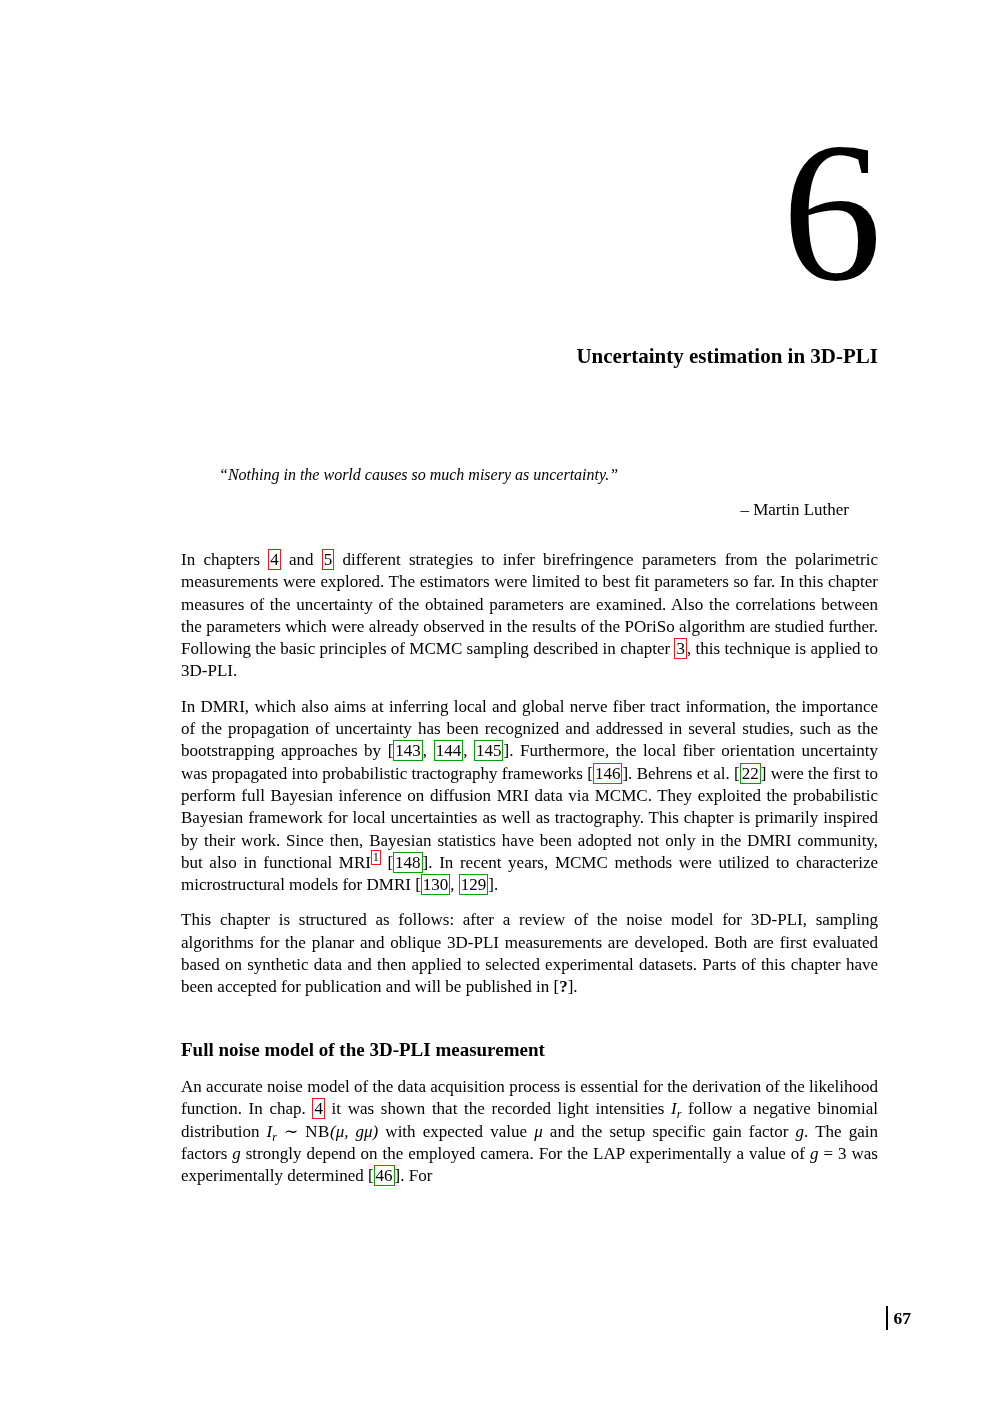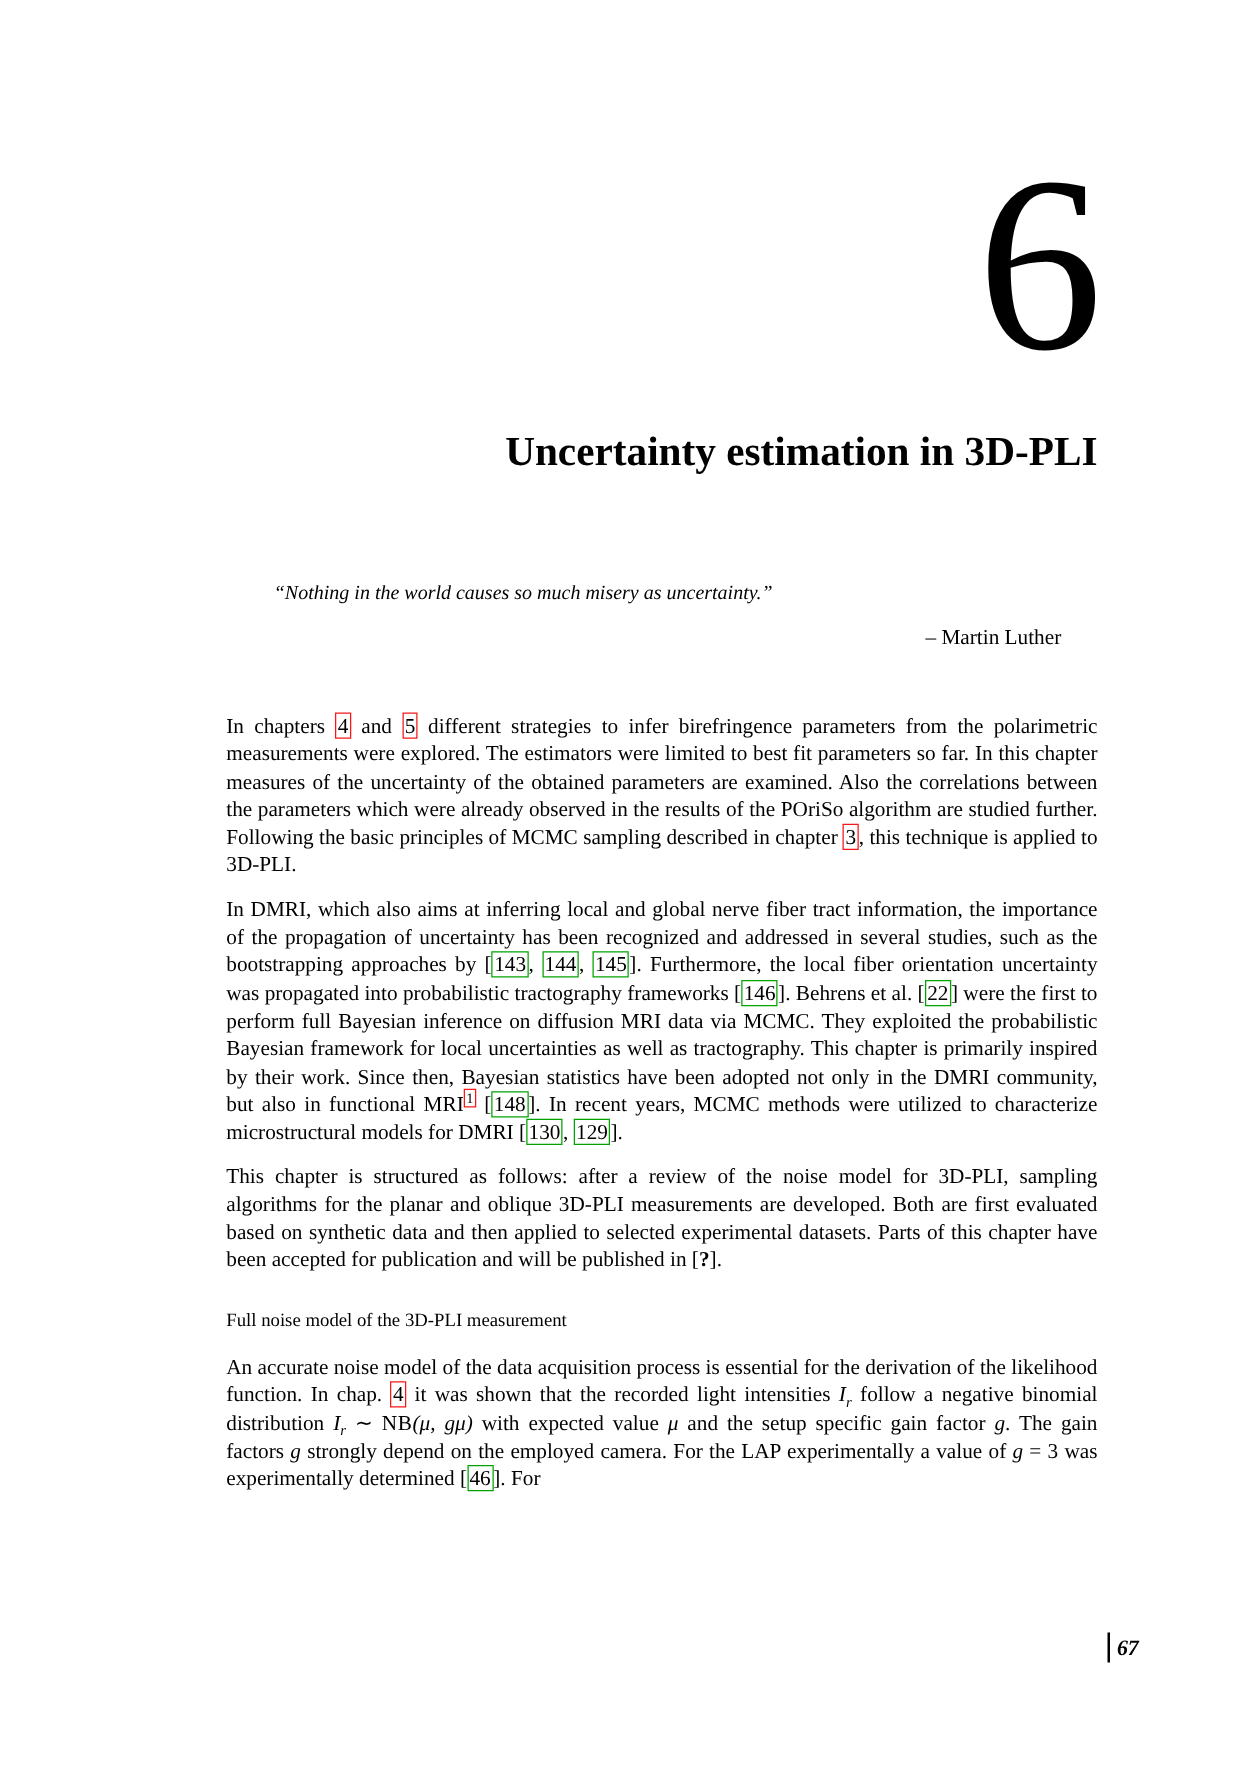--- a/index.html
+++ b/index.html
@@ -17,53 +17,53 @@
     top: 112px;
     right: 118px;
     font-size: 200px;
     line-height: 1;
     font-weight: normal;
   }
   .chapter-title {
     position: absolute;
     top: 344px;
     right: 122px;
-    font-size: 33px;
+    font-size: 21px;
     font-weight: bold;
     white-space: nowrap;
   }
   .epigraph-quote {
     position: absolute;
     top: 466px;
     left: 219px;
     font-style: italic;
     font-size: 16px;
   }
   .epigraph-attrib {
     position: absolute;
     top: 500px;
     right: 151px;
     font-size: 17px;
   }
   .textblock {
     position: absolute;
-    top: 570px;
+    top: 549px;
     left: 181px;
     width: 697px;
     font-size: 17px;
     line-height: 22.3px;
   }
   .para {
     margin: 0 0 13px 0;
     text-align: justify;
   }
   .section-heading {
-    margin: 26px 0 15px 0;
-    font-size: 15px;
-    font-weight: normal;
+    margin: 40px 0 15px 0;
+    font-size: 19px;
+    font-weight: bold;
   }
   .bf { font-weight: bold; }
   .math { font-style: italic; }
   .cal { letter-spacing: 0.5px; }
   sub.math { font-size: 70%; line-height: 0; }
   sup { font-size: 68%; line-height: 0; }
   .refbox {
     border: 1px solid var(--ref-green, #00ae00);
     padding: 0 1px;
   }
@@ -94,21 +94,20 @@
   }
   .pagebar {
     width: 2px;
     height: 24px;
     background: #000;
     margin-right: 6px;
   }
   .pagenum {
     font-weight: bold;
     font-size: 17.5px;
-    font-style: italic;
   }
 </style>
 </head>
 <body>
 
 <div class="page">
 
   <div class="chapter-number">6</div>
 
   <div class="chapter-title">Uncertainty estimation in 3D-PLI</div>

